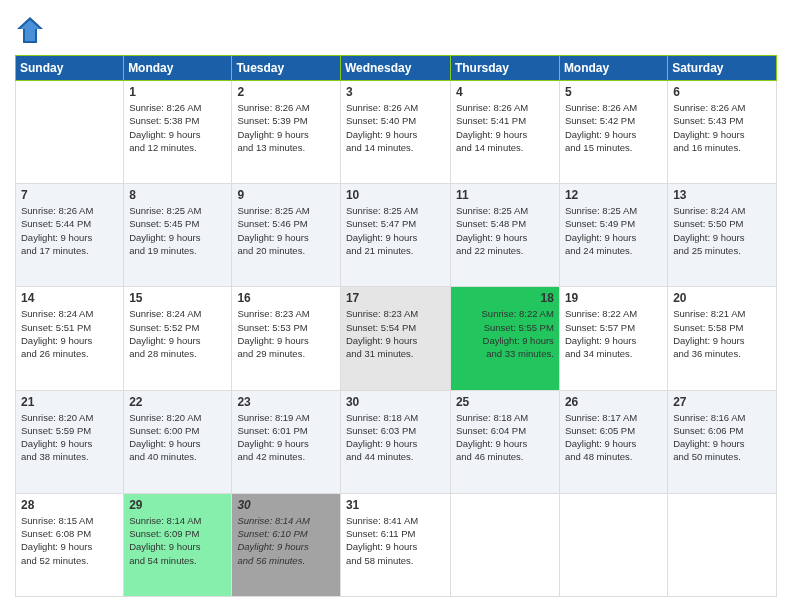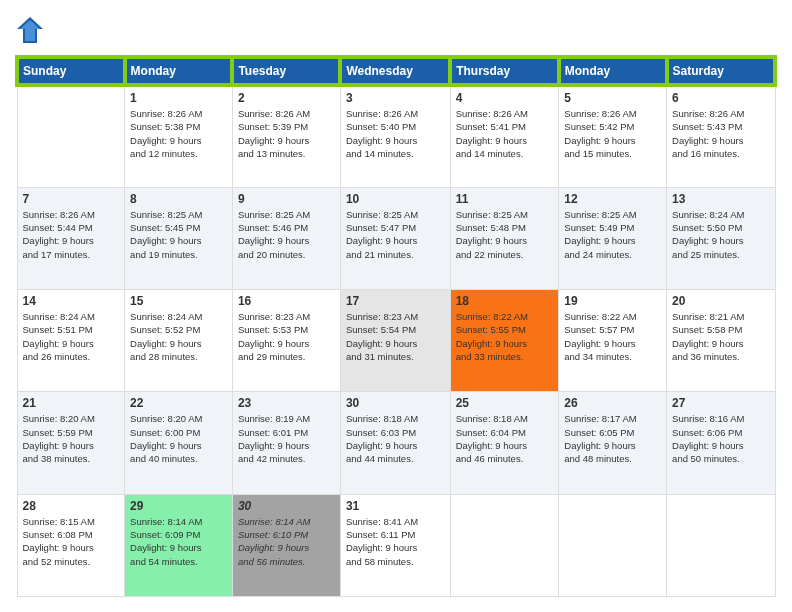--- a/index.html
+++ b/index.html
@@ -58,21 +58,21 @@
       border-collapse: collapse;
       flex: 1;
     }
     .calendar-table th {
       background: #1a5fa8;
       color: #fff;
       font-size: 12px;
       font-weight: bold;
       padding: 5px 4px;
       text-align: left;
-      border: 4px solid #84cc16;
+      border: 1px solid #84cc16;
     }
     .calendar-table td {
       vertical-align: top;
       border: 1px solid #ddd;
       padding: 4px 5px;
       font-size: 10px;
       color: #333;
       width: 113px;
       height: 88px;
     }
@@ -252,21 +252,21 @@
 Daylight: 9 hours
 and 29 minutes.</div>
           </td>
           <td style="background: #e5e5e5;">
             <span class="day-number">17</span>
             <div class="day-info" style="white-space: pre-line;">Sunrise: 8:23 AM
 Sunset: 5:54 PM
 Daylight: 9 hours
 and 31 minutes.</div>
           </td>
-          <td style="background: #f97316;">
+          <td style="background: #22c55e; text-align: right;">
             <span class="day-number">18</span>
             <div class="day-info" style="white-space: pre-line;">Sunrise: 8:22 AM
 Sunset: 5:55 PM
 Daylight: 9 hours
 and 33 minutes.</div>
           </td>
           <td style="background: rgb(255, 255, 255);">
             <span class="day-number">19</span>
             <div class="day-info" style="white-space: pre-line;">Sunrise: 8:22 AM
 Sunset: 5:57 PM

